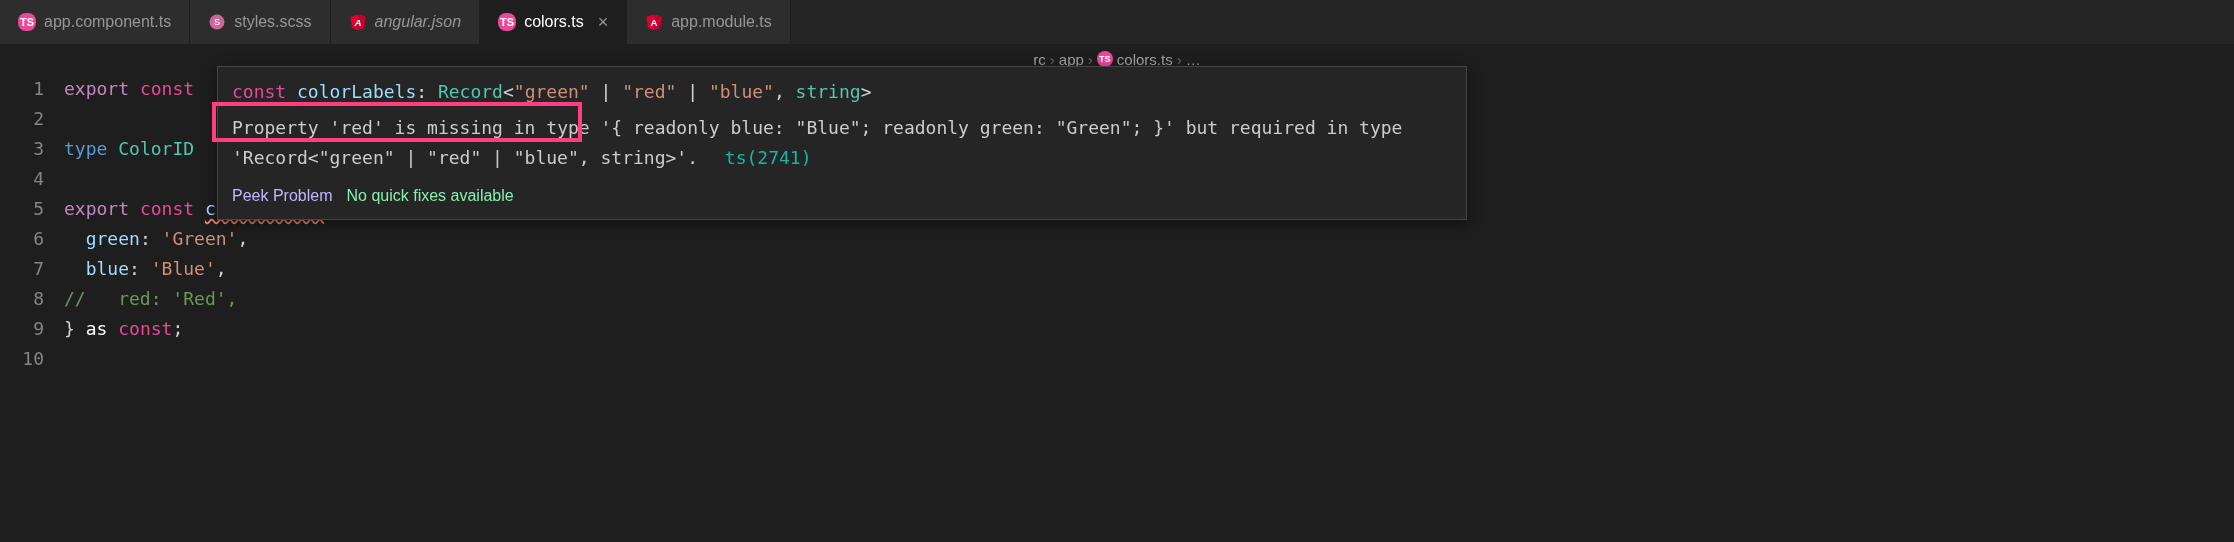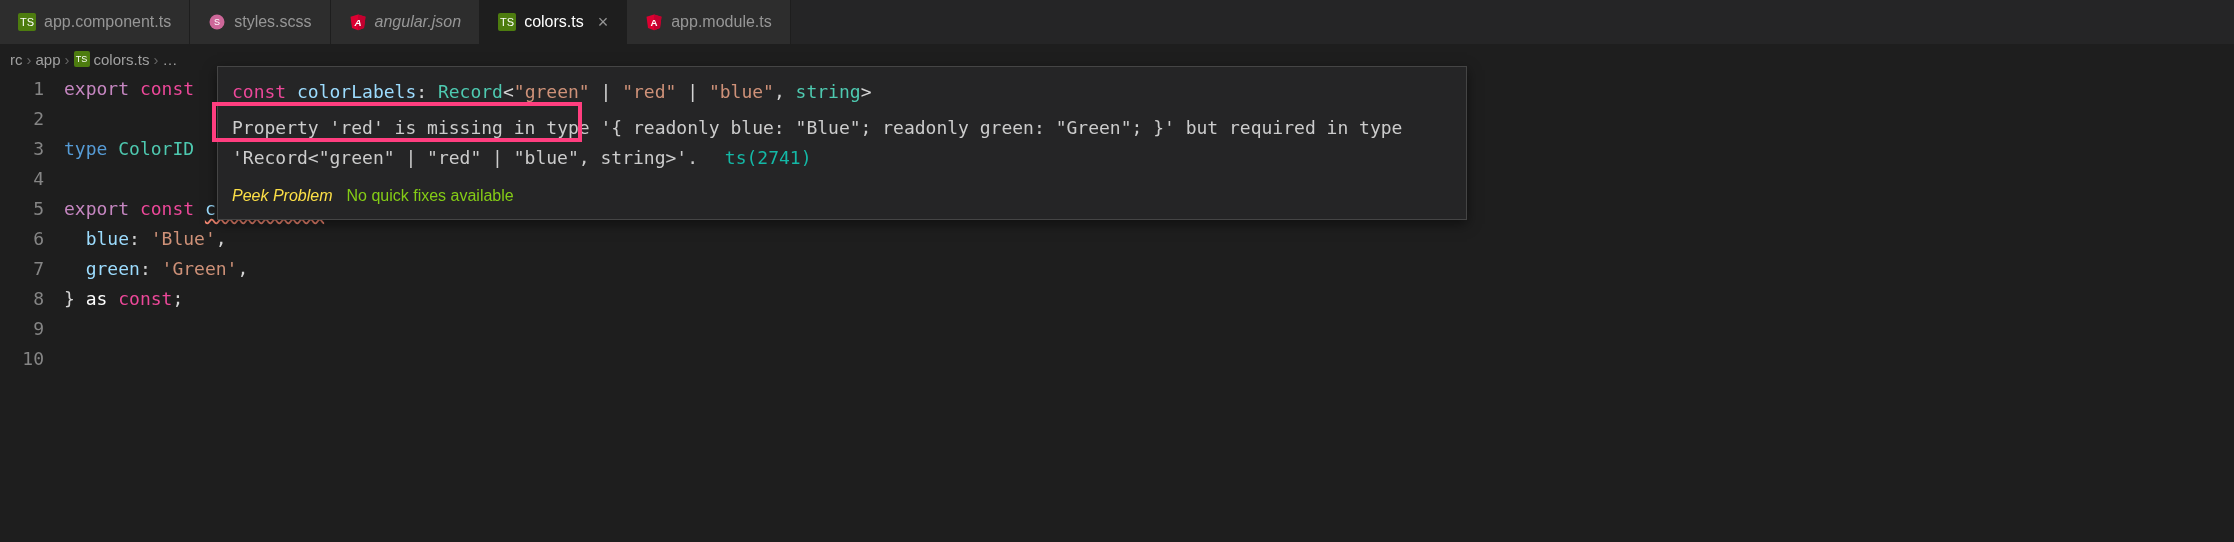--- a/index.html
+++ b/index.html
@@ -43,20 +43,21 @@
 
 .breadcrumb {
   display: flex;
   align-items: center;
   height: 30px;
   padding: 0 10px;
   font-size: 15px;
   color: #a0a0a0;
   font-family: -apple-system, 'Segoe UI', sans-serif;
   gap: 4px;
+  justify-content: center;
 }
 .breadcrumb-sep { color: #666; }
 .breadcrumb-icon { width: 16px; height: 16px; display:inline-flex; align-items:center; justify-content:center; }
 
 
 .editor {
   position: relative;
   display: flex;
   min-height: 468px;
 }
@@ -107,37 +108,37 @@
 .hover-sig { color: #d4d4d4; white-space: pre; margin-bottom: 6px; }
 .hover-msg { color: #cccccc; white-space: pre-wrap; }
 .hover-code { color: #14b8a6; margin-left: 16px; }
 .hover-actions {
   margin-top: 8px;
   font-size: 16px;
   font-family: -apple-system, 'Segoe UI', sans-serif;
   display: flex;
   gap: 14px;
 }
-.peek-link { color: #fde047; cursor: pointer; font-style: italic; }
-.no-fix { color: #84cc16; }
+.peek-link { color: #c4b5fd; cursor: pointer; }
+.no-fix { color: #86efac; }
 
 
 .highlight-box {
   position: absolute;
   left: 148px;
   top: 28px;
   width: 370px;
   height: 40px;
   border: 4px solid #ff3e7f;
   pointer-events: none;
   z-index: 20;
 }
 
 
-.ts-icon { background:#4d7c0f; color:#fff; width:18px;height:18px; font-size:11px; font-weight:normal; display:flex;align-items:center;justify-content:center; border-radius:2px; font-family:sans-serif;}
+.ts-icon { background:#ec4899; color:#fff; width:18px;height:18px; font-size:11px; font-weight:bold; display:flex;align-items:center;justify-content:center; border-radius:8px; font-family:sans-serif;}
 .ng-icon { width:18px;height:18px; }
 .scss-icon { width:18px;height:18px; }
 </style>
 </head>
 <body>
 
 <div class="tab-bar">
   <div class="tab">
     <span class="tab-icon">
         <span class="ts-icon">TS</span>
@@ -214,24 +215,25 @@
     <div class="line"><span class="kw-export">export</span> <span class="kw-const">const</span></div>
 
     <div class="line"></div>
 
     <div class="line"><span class="kw-type">type</span> <span class="typename">ColorID</span></div>
 
     <div class="line"></div>
 
     <div class="line"><span class="kw-export">export</span> <span class="kw-const">const</span> <span class="ident wavy">colorLabels</span><span class="punct">: </span><span class="typename">Record</span><span class="punct">&lt;</span><span class="typename">ColorID</span><span class="punct">, </span><span class="typename">string</span><span class="punct">&gt;</span><span class="punct"> = {</span></div>
 
+    <div class="line"><span>  </span><span class="prop">green</span><span class="punct">: </span><span class="string">'Green'</span><span class="punct">,</span></div>
+
     <div class="line"><span>  </span><span class="prop">blue</span><span class="punct">: </span><span class="string">'Blue'</span><span class="punct">,</span></div>
 
-    <div class="line"><span>  </span><span class="prop">green</span><span class="punct">: </span><span class="string">'Green'</span><span class="punct">,</span></div>
-
+    <div class="line"><span class="comment">//   red: 'Red',</span></div>
 
     <div class="line"><span class="punct">}</span><span> </span><span class="kw-as">as</span><span> </span><span class="kw-const">const</span><span class="punct">;</span></div>
 
     <div class="line"></div>
 
     <div class="hover">
       <div class="hover-sig"><span class="kw-const">const</span><span class="ident"> colorLabels</span><span class="punct">: </span><span class="typename">Record</span><span class="punct">&lt;</span><span class="string">"green"</span><span class="punct"> | </span><span class="string">"red"</span><span class="punct"> | </span><span class="string">"blue"</span><span class="punct">, </span><span class="typename">string</span><span class="punct">&gt;</span></div>
       <div class="hover-msg"><span>Property </span><span>'red'</span><span> is missing </span><span>in type '{ readonly blue: "Blue"; readonly green: "Green"; }' but required in </span><span>type 'Record&lt;"green" | "red" | "blue", string&gt;'. </span><span class="hover-code">ts(2741)</span></div>
       <div class="hover-actions">
         <span class="peek-link">Peek Problem</span>

